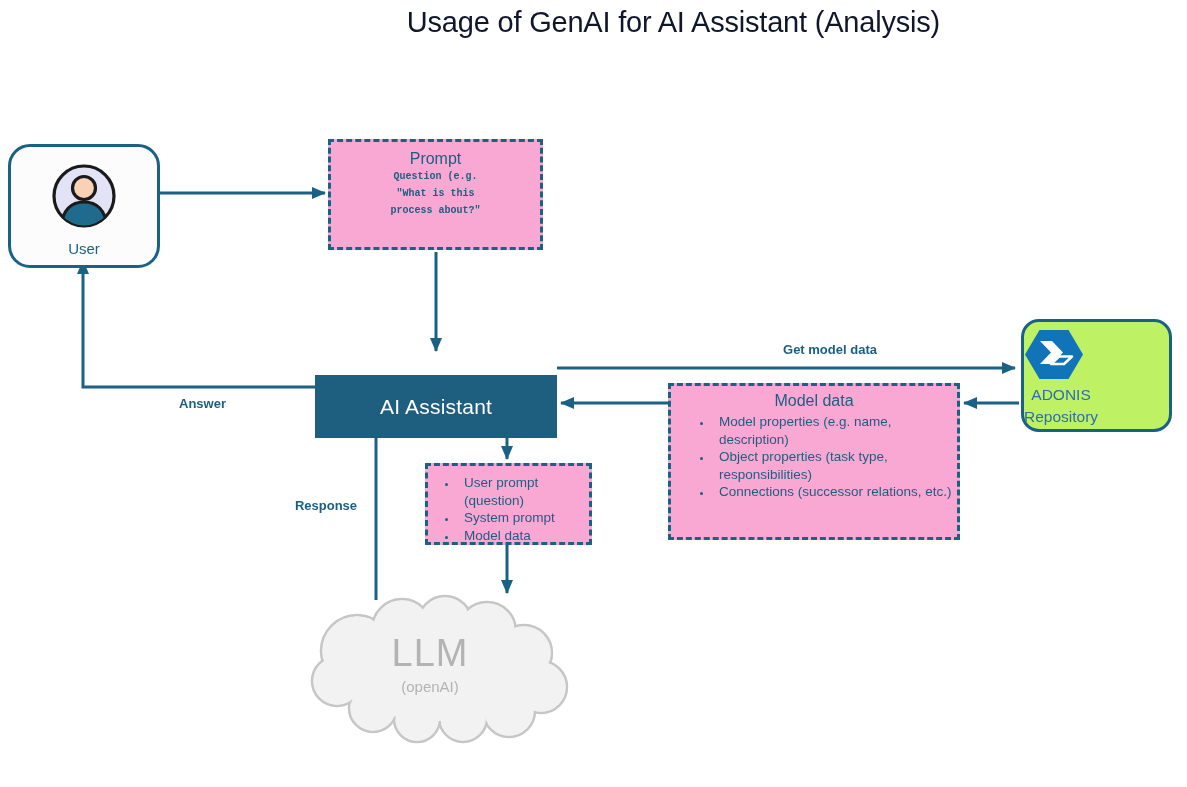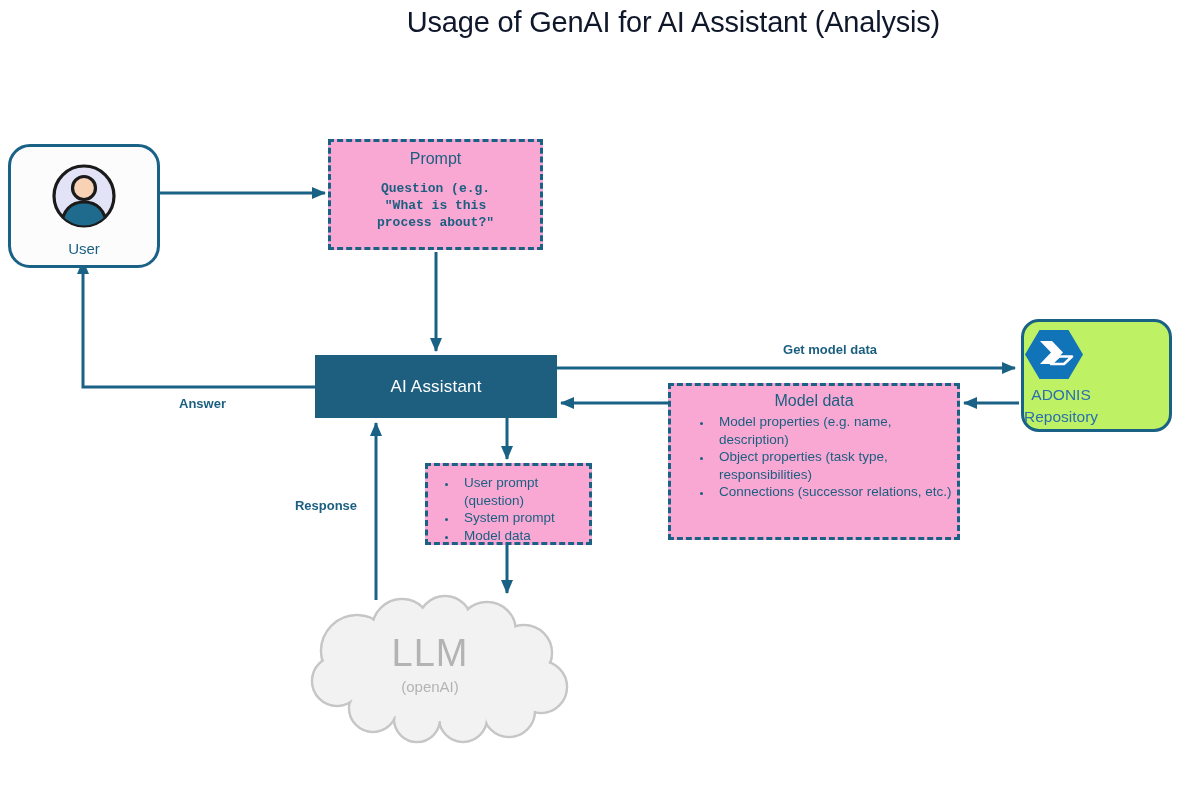--- a/index.html
+++ b/index.html
@@ -37,41 +37,41 @@
 
   
   .dashed-box {
     position:absolute; box-sizing:border-box;
     border:3px dashed var(--accent,#1A6285); background:#f9a8d4;
   }
   .box-title { text-align:center; font-size:16px; color:var(--teal_text,#1B5F80); }
 
   .prompt-box { left:328px; top:139px; width:215px; height:111px; padding-top:8px; }
   .prompt-box .mono {
-    margin-top:12px; text-align:center; font-family:"Liberation Mono", monospace;
-    font-size:13px; font-weight:bold; line-height:17px; color:var(--teal_text,#1B5F80);
+    text-align:center; font-family:"Liberation Mono", monospace;
+    font-size:10px; font-weight:bold; line-height:17px; color:var(--teal_text,#1B5F80);
   }
 
   .model-data-box { left:668px; top:383px; width:292px; height:157px; padding-top:6px; }
   .llm-input-box  { left:425px; top:463px; width:167px; height:82px; padding-top:8px; }
 
   .bullets { margin:3px 0 0 0; padding-left:42px; }
   .bullets li {
     font-size:13.5px; line-height:17.5px; color:var(--teal_text,#1B5F80);
     padding-left:6px;
   }
   .bullets li::marker { color:var(--teal_text,#1B5F80); font-size:11px; }
   .llm-input-box .bullets { padding-left:30px; margin-top:0; }
 
   
   .ai-box {
-    position:absolute; left:315px; top:355px; width:242px; height:63px;
+    position:absolute; left:315px; top:375px; width:242px; height:63px;
     background:var(--ai_fill,#1E5F7F); color:var(--ai_text,#FFFFFF);
     display:flex; align-items:center; justify-content:center;
-    font-size:17px; letter-spacing:0.2px;
+    font-size:21px; letter-spacing:0.2px;
   }
 
   .edge-label {
     position:absolute; font-size:13px; font-weight:bold; color:var(--teal_text,#1B5F80);
   }
   .lbl-get { left:730px; top:342px; width:200px; text-align:center; }
   .lbl-answer { left:160px; top:396px; width:85px; text-align:center; }
   .lbl-response { left:288px; top:498px; width:76px; text-align:center; }
 
   

